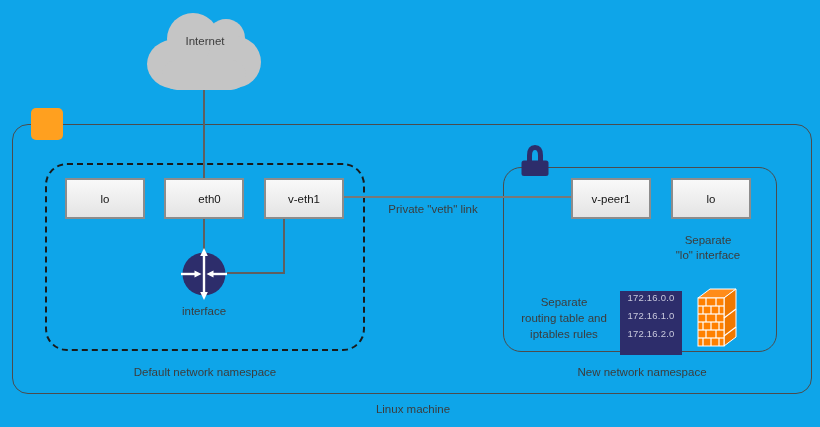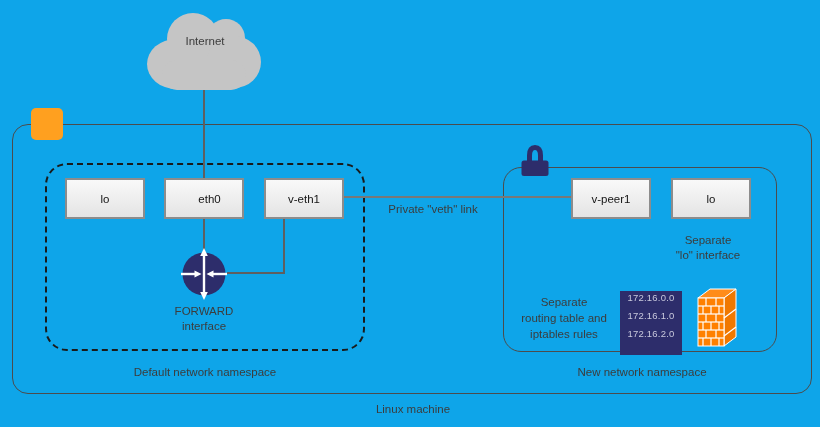--- a/index.html
+++ b/index.html
@@ -87,21 +87,20 @@
       <line x1="48" y1="26" x2="34" y2="26"></line>
     </g>
     <g fill="#ffffff" stroke="none">
       <polygon points="25,0 21.2,8 28.8,8"></polygon>
       <polygon points="25,52 21.2,44 28.8,44"></polygon>
       <polygon points="22.5,26 15.5,22.4 15.5,29.6"></polygon>
       <polygon points="27.5,26 34.5,22.4 34.5,29.6"></polygon>
     </g>
   </svg>
   <div id="forward-label" class="lbl">
-    <span style="display:block">FORWARD</span>
     <span style="display:block">interface</span>
   </div>
 
   <div id="default-ns-label" class="lbl">Default network namespace</div>
 
   <div id="veth-label" class="lbl">Private "veth" link</div>
 
   <svg class="icon-svg" style="left:520px;top:143px;" width="30" height="34" viewBox="0 0 30 34">
     <path d="M9.5,19 V12.5 Q9.5,4.5 15,4.5 Q20.5,4.5 20.5,12.5 V19" fill="none" stroke="#2d2d6b" stroke-width="5"></path>
     <rect x="1.5" y="17.5" width="27" height="15.5" rx="2.5" fill="#2d2d6b"></rect>

